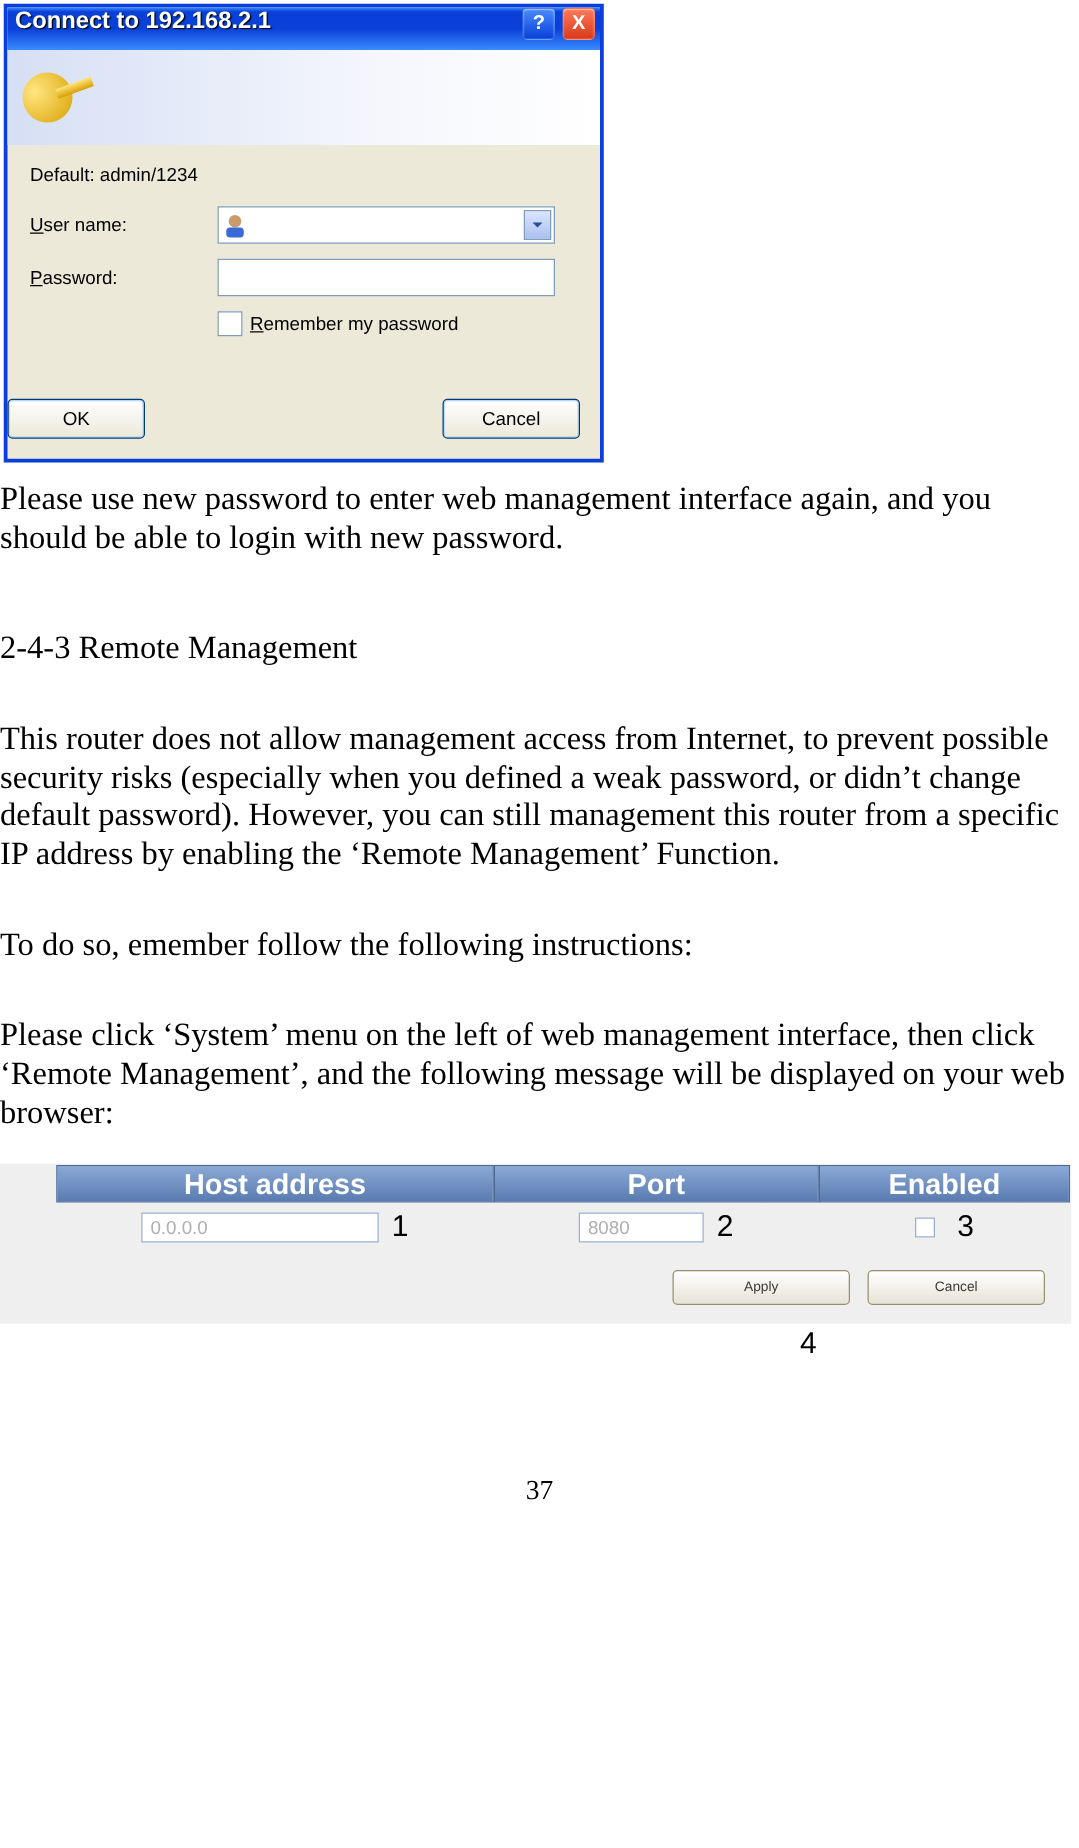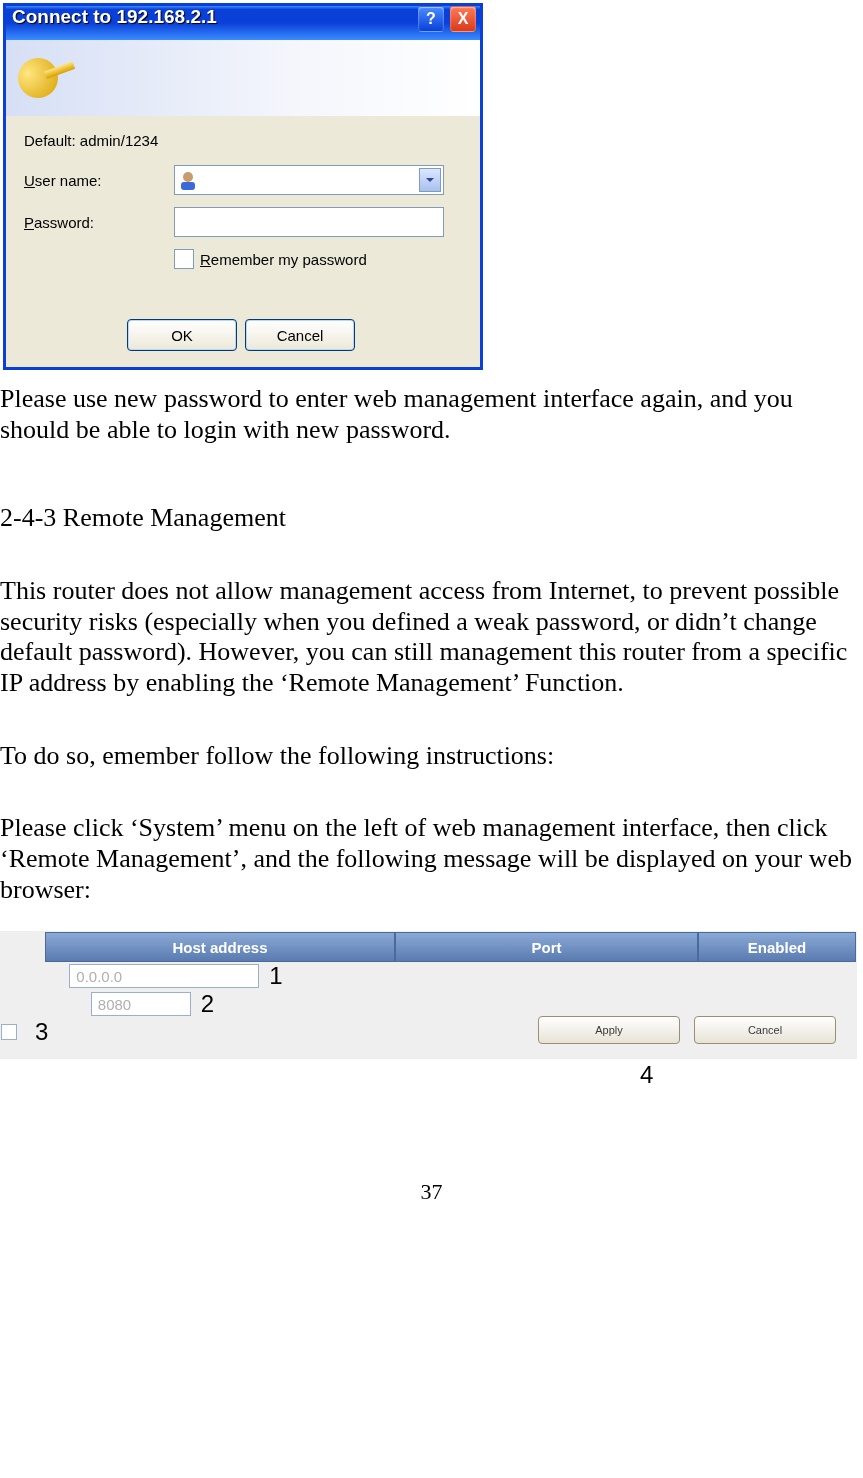--- a/index.html
+++ b/index.html
@@ -127,24 +127,23 @@
   }
   .chk-box {
     width: 20px; height: 20px;
     border: 1px solid #7f9db9;
     background: #fff;
     box-sizing: border-box;
   }
   .chk-label .ul { text-decoration: underline; }
   .dialog-actions {
     display: flex;
-    justify-content: center;
+    justify-content: space-between;
     gap: 8px;
     padding: 0 16px 16px 0;
-    margin-left: 12px;
   }
   .xp-btn {
     width: 108px;
     height: 30px;
     background: linear-gradient(to bottom, #ffffff, #ece9d8);
     border: 1px solid #003c74;
     border-radius: 4px;
     font-family: Tahoma, sans-serif;
     font-size: 15px;
     display: flex;
@@ -169,43 +168,42 @@
     margin-top: 26px;
     width: 855px;
     background: #efefef;
     border: 1px solid #fff0;
     position: relative;
     font-family: Tahoma, Arial, sans-serif;
   }
   .rm-head {
     display: flex;
     height: 30px;
-    font-size: 15px;
+    font-size: 23px;
     font-weight: bold;
     color: #fff;
   }
   .rm-head > div {
     background: linear-gradient(to bottom, #8aa9d6, #5a7bb0);
     border: 1px solid #4a6a9a;
     display: flex;
     align-items: center;
     justify-content: center;
     box-sizing: border-box;
   }
   .col-idx { width: 44px; background: #efefef !important; border: none !important; }
   .col-host { width: 350px; }
-  .col-port { width: 303px; }
+  .col-port { width: 260px; }
   .col-en { flex: 1; }
   .rm-row {
     display: flex;
     height: 40px;
-    align-items: flex-start;
+    align-items: flex-end;
     font-size: 20px;
     font-family: Arial, sans-serif;
-    flex-direction: column;
   }
   .rm-row .col-idx { display:flex; align-items:center; justify-content:center; }
   .rm-row .cell {
     height: 40px;
     display: flex;
     align-items: center;
     justify-content: center;
     gap: 10px;
     box-sizing: border-box;
   }

